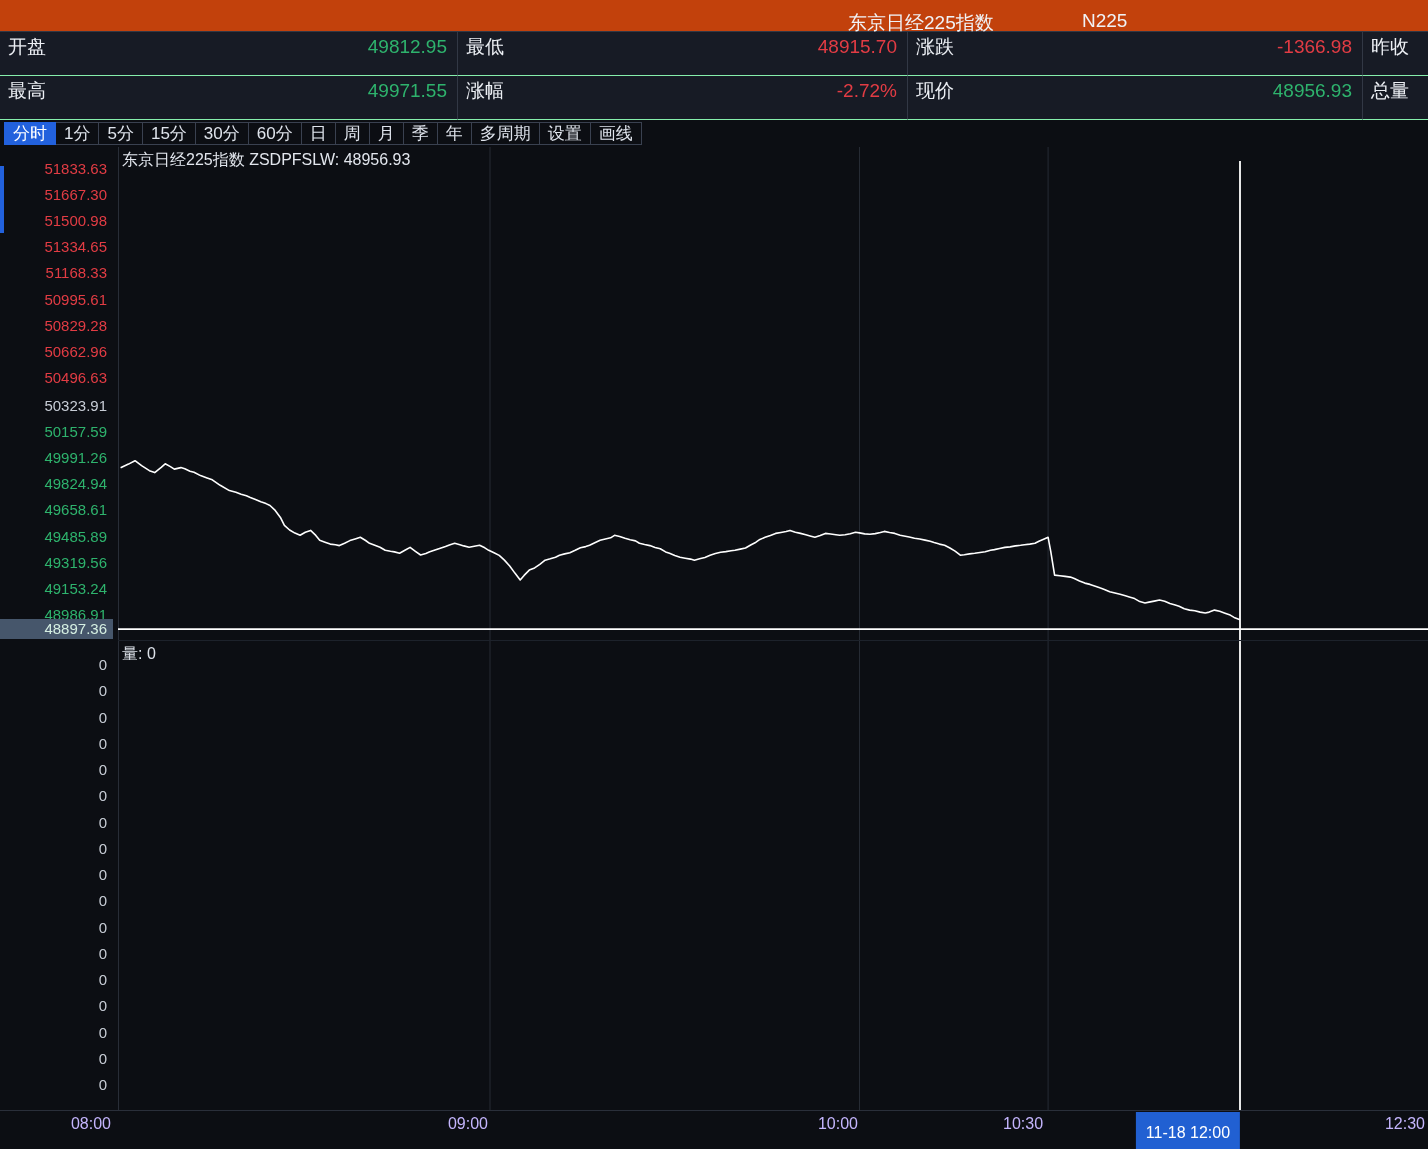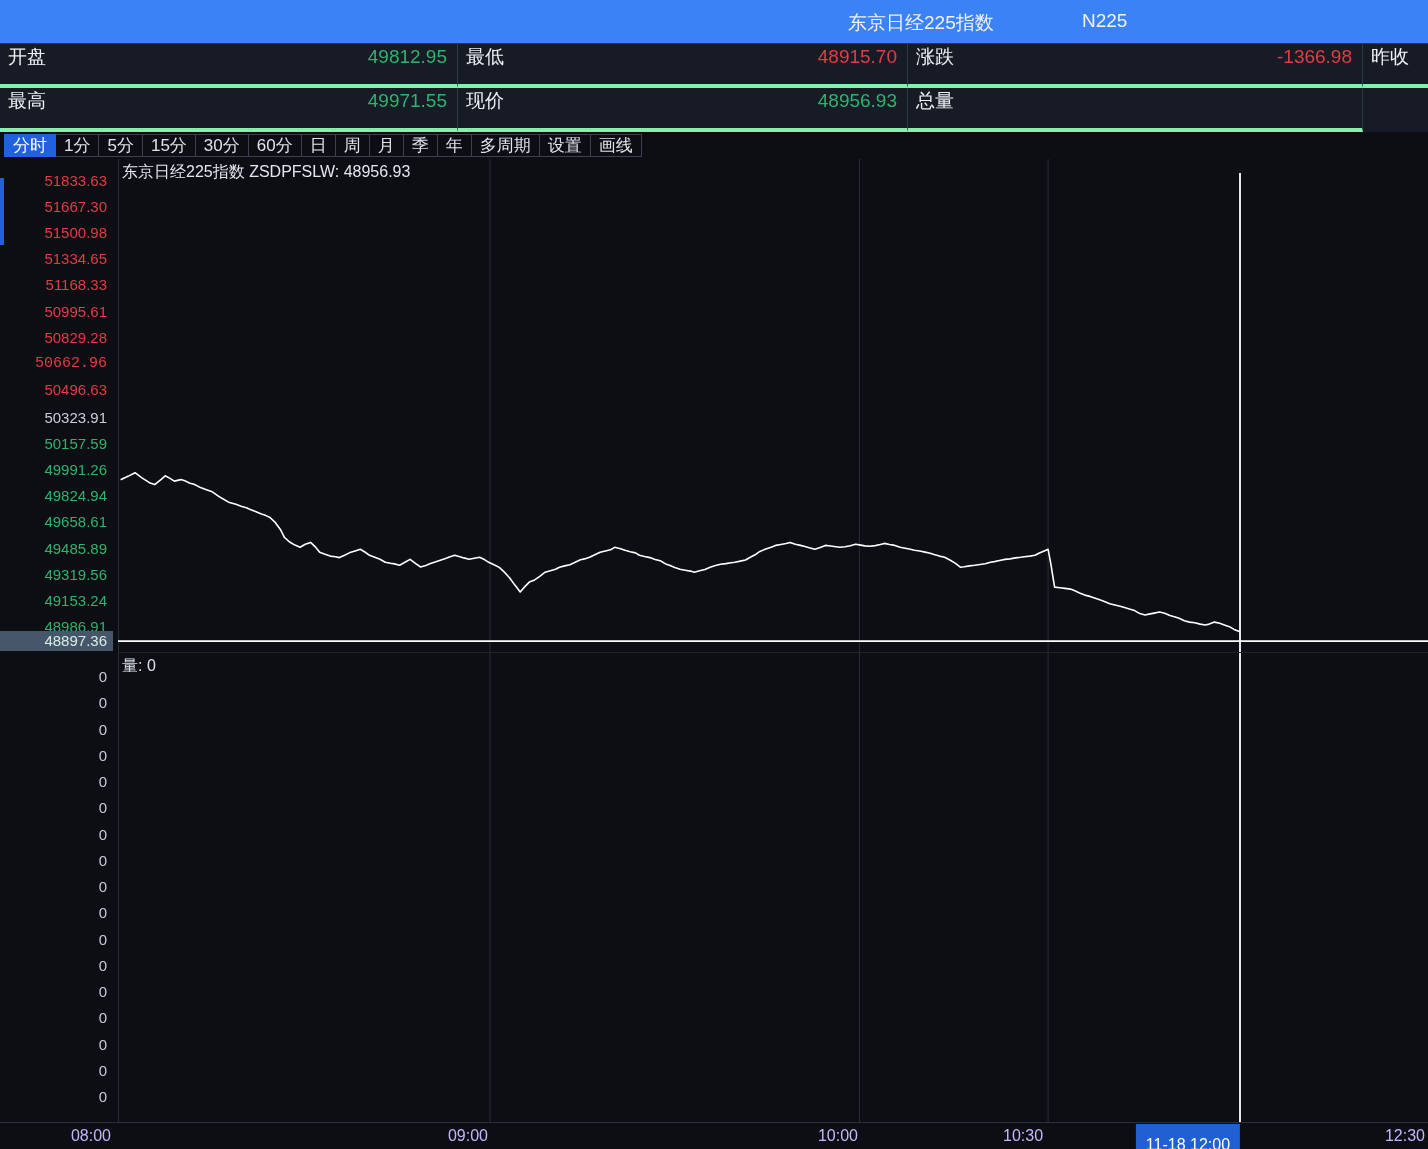--- a/index.html
+++ b/index.html
@@ -1,27 +1,27 @@
 <!DOCTYPE html>
 <html><head>
 <meta charset="utf-8">
 <style>
   * { box-sizing: border-box; margin: 0; padding: 0; }
   html,body { width:1428px; height:1149px; overflow:hidden; background:#0c0e13;
               font-family:"Liberation Sans","DejaVu Sans",sans-serif; }
   .app { position:relative; width:1428px; height:1149px; background:#0c0e13; color:#e6e9ef; }
 
   
-  .titlebar { position:relative; height:44px; background:#3b82f6; border-bottom:1px solid #323845; }
+  .titlebar { position:relative; height:32px; background:#c2410c; border-bottom:1px solid #323845; }
   .titlebar .title  { position:absolute; left:848px;  top:10px; font-size:19px; color:#f0f2f6; }
   .titlebar .symbol { position:absolute; left:1082px; top:10px; font-size:19px; color:#f0f2f6; }
 
   
   .quote-grid { display:grid; grid-template-columns:458px 450px 455px 1fr; background:#171b25; }
-  .quote-cell { height:44px; border-bottom:4px solid #86efac; border-right:1px solid #323845;
+  .quote-cell { height:44px; border-bottom:1px solid #86efac; border-right:1px solid #323845;
                 display:flex; align-items:center; justify-content:space-between;
                 padding:0 10px 14px 8px; font-size:19px; overflow:hidden; white-space:nowrap; }
   .quote-cell:nth-child(4n) { border-right:none; }
   .q-label { color:#eceff4; }
   .c-green { color:#2eb36d; }
   .c-red   { color:#e23c44; }
   .c-white { color:#c8cdd6; }
 
   
   .tabbar { display:flex; align-items:center; height:27px; padding-left:4px; background:#0c0e13; }
@@ -74,20 +74,24 @@
         <span class="q-label">涨跌</span>
         <span class="q-value c-red">-1366.98</span>
       </div>
       <div class="quote-cell">
         <span class="q-label">昨收</span>
         <span class="q-value c-white"></span>
       </div>
       <div class="quote-cell">
         <span class="q-label">最高</span>
         <span class="q-value c-green">49971.55</span>
+      </div>
+      <div class="quote-cell">
+        <span class="q-label">涨幅</span>
+        <span class="q-value c-red">-2.72%</span>
       </div>
       <div class="quote-cell">
         <span class="q-label">现价</span>
         <span class="q-value c-green">48956.93</span>
       </div>
       <div class="quote-cell">
         <span class="q-label">总量</span>
         <span class="q-value c-white"></span>
       </div>
     </div>
@@ -145,21 +149,21 @@
         <span class="tick tick-hl" style="left: 83.19%; transform: translateX(-50%);">11-18 12:00</span>
         <span class="tick" style="right: 3px;">12:30</span>
       </div>
   <div class="ylabel c-red" style="top: 21.8px;">51833.63</div>
       <div class="ylabel c-red" style="top: 47.9px;">51667.30</div>
       <div class="ylabel c-red" style="top: 74px;">51500.98</div>
       <div class="ylabel c-red" style="top: 100.1px;">51334.65</div>
       <div class="ylabel c-red" style="top: 126.1px; padding-left: 26px;">51168.33</div>
       <div class="ylabel c-red" style="top: 153.2px;">50995.61</div>
       <div class="ylabel c-red" style="top: 179.3px;">50829.28</div>
-      <div class="ylabel c-red" style="top: 205.4px; font-family: Liberation Mono, monospace;">50662.96</div>
+      <div class="ylabel c-red" style="top: 205.4px;">50662.96</div>
       <div class="ylabel c-red" style="top: 231.4px;">50496.63</div>
       <div class="ylabel c-white" style="top: 258.5px;">50323.91</div>
       <div class="ylabel c-green" style="top: 284.6px;">50157.59</div>
       <div class="ylabel c-green" style="top: 310.7px;">49991.26</div>
       <div class="ylabel c-green" style="top: 336.7px;">49824.94</div>
       <div class="ylabel c-green" style="top: 362.8px;">49658.61</div>
       <div class="ylabel c-green" style="top: 389.9px;">49485.89</div>
       <div class="ylabel c-green" style="top: 415.9px;">49319.56</div>
       <div class="ylabel c-green" style="top: 442px;">49153.24</div>
       <div class="ylabel c-green" style="top: 468.1px;">48986.91</div>

